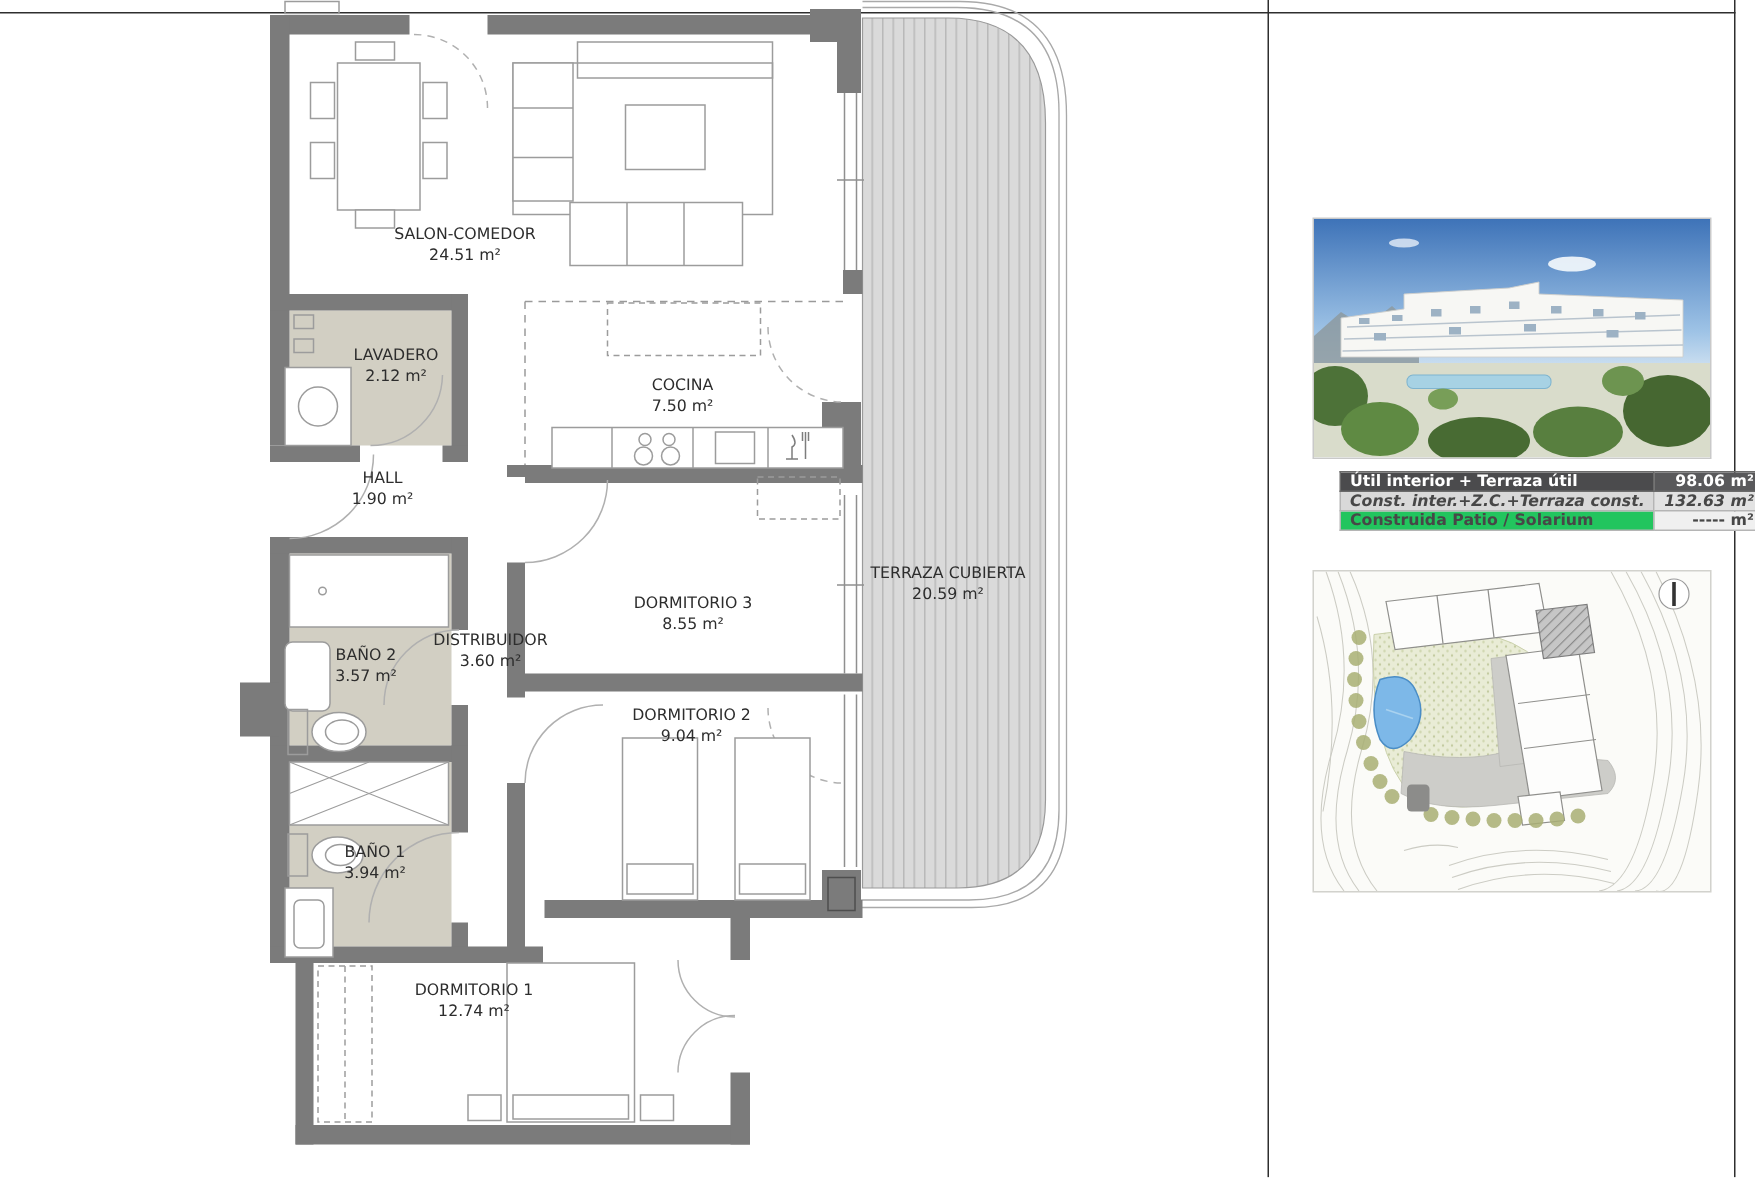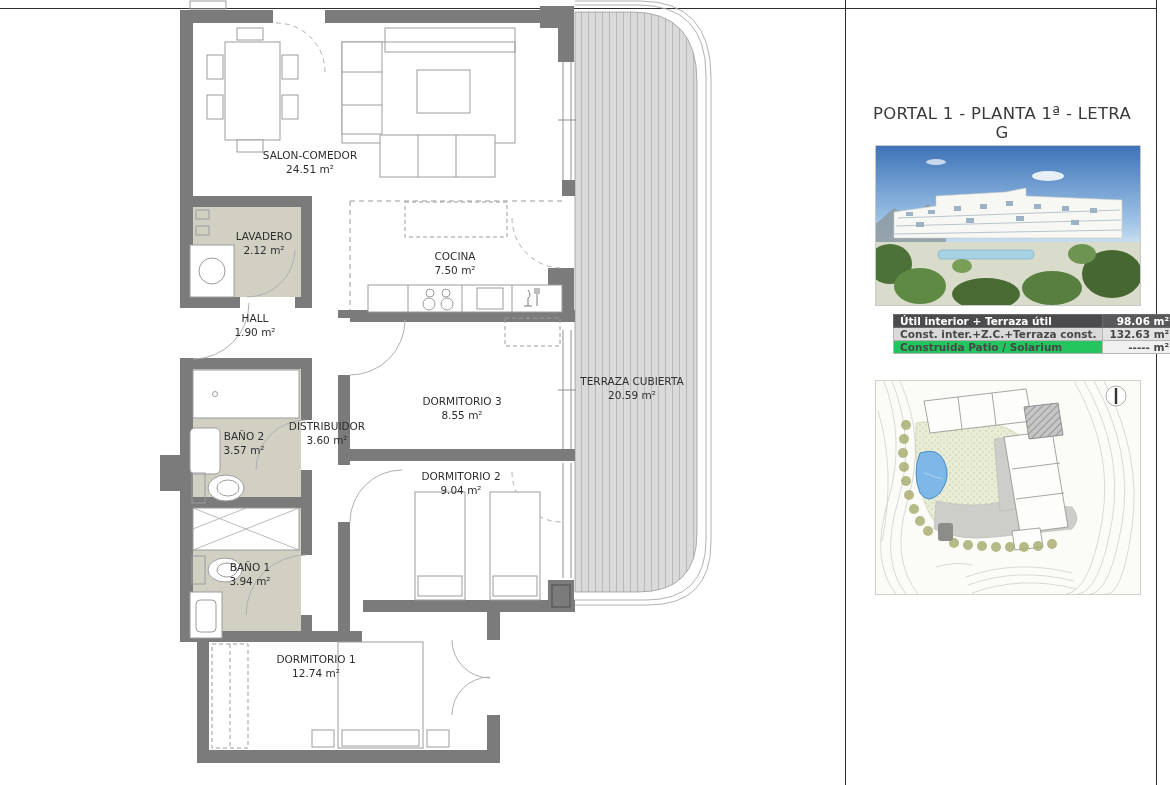--- a/index.html
+++ b/index.html
@@ -18,21 +18,21 @@
   
   .panel{position:absolute;left:846px;top:0;width:310px;height:785px;}
   .panel-title{position:absolute;left:24px;top:104px;width:264px;text-align:center;
                font-size:16.5px;color:#3a3a3a;letter-spacing:.3px;}
   .photo{position:absolute;left:29px;top:145px;width:264px;height:159px;border:1px solid #c9c9c9;overflow:hidden;}
   .areas-table{position:absolute;left:47px;top:314px;width:241px;border-collapse:collapse;
                font-size:10.5px;font-weight:bold;border:1px solid #8f8f8f;}
   .areas-table td{padding:0 6px;border:1px solid #b5b5b5;white-space:nowrap;}
   .areas-table tr.hdr td{background:#4b4b4d;color:#ffffff;border-color:#6a6a6a;}
   .areas-table tr.hdr td.val{background:#59595b;}
-  .areas-table tr.r2 td{background:#d9d9d9;color:#474747;}
+  .areas-table tr.r2 td{background:#d9d9d9;color:#474747;font-style:italic;}
   .areas-table tr.r2 td.val{background:#e2e2e2;}
   .areas-table tr.r3 td{background:#22c55e;color:#474747;}
   .areas-table tr.r3 td.val{background:#f0f0f0;}
   .areas-table td.val{width:58px;text-align:right;}
   .siteplan{position:absolute;left:29px;top:380px;width:264px;height:213px;border:1px solid #d2d2cd;background:#fbfbf8;}
   .scale-area{position:absolute;left:39px;top:604px;width:228px;}
   .scale-label{font-size:6.5px;color:#9a9a9a;letter-spacing:1px;margin-bottom:3px;}
   .scale-bar{display:flex;height:8px;border:1px solid #3a3a3a;width:224px;}
   .scale-bar span{flex:1;}
   .scale-bar span:nth-child(odd){background:#111;}
@@ -227,21 +227,20 @@
       <text class="room-name" x="250" y="571">BAÑO 1</text>
       <text class="room-area" x="250" y="585">3.94 m²</text>
       <text class="room-name" x="316" y="663">DORMITORIO 1</text>
       <text class="room-area" x="316" y="677">12.74 m²</text>
     </g>
   </svg>
   </div>
 
   <div class="panel">
 
-    <div class="panel-title">PORTAL 1 - PLANTA 1ª - LETRA G</div>
 
     <div class="photo">
       <svg width="264" height="159" viewBox="0 0 264 159">
         <defs>
           <linearGradient id="sky" x1="0" y1="0" x2="0" y2="1">
             <stop offset="0" stop-color="#3e73b8"></stop>
               <stop offset="0.75" stop-color="#9ec3e6"></stop>
             <stop offset="1" stop-color="#cfe1f1"></stop>
           </linearGradient>
         </defs>

